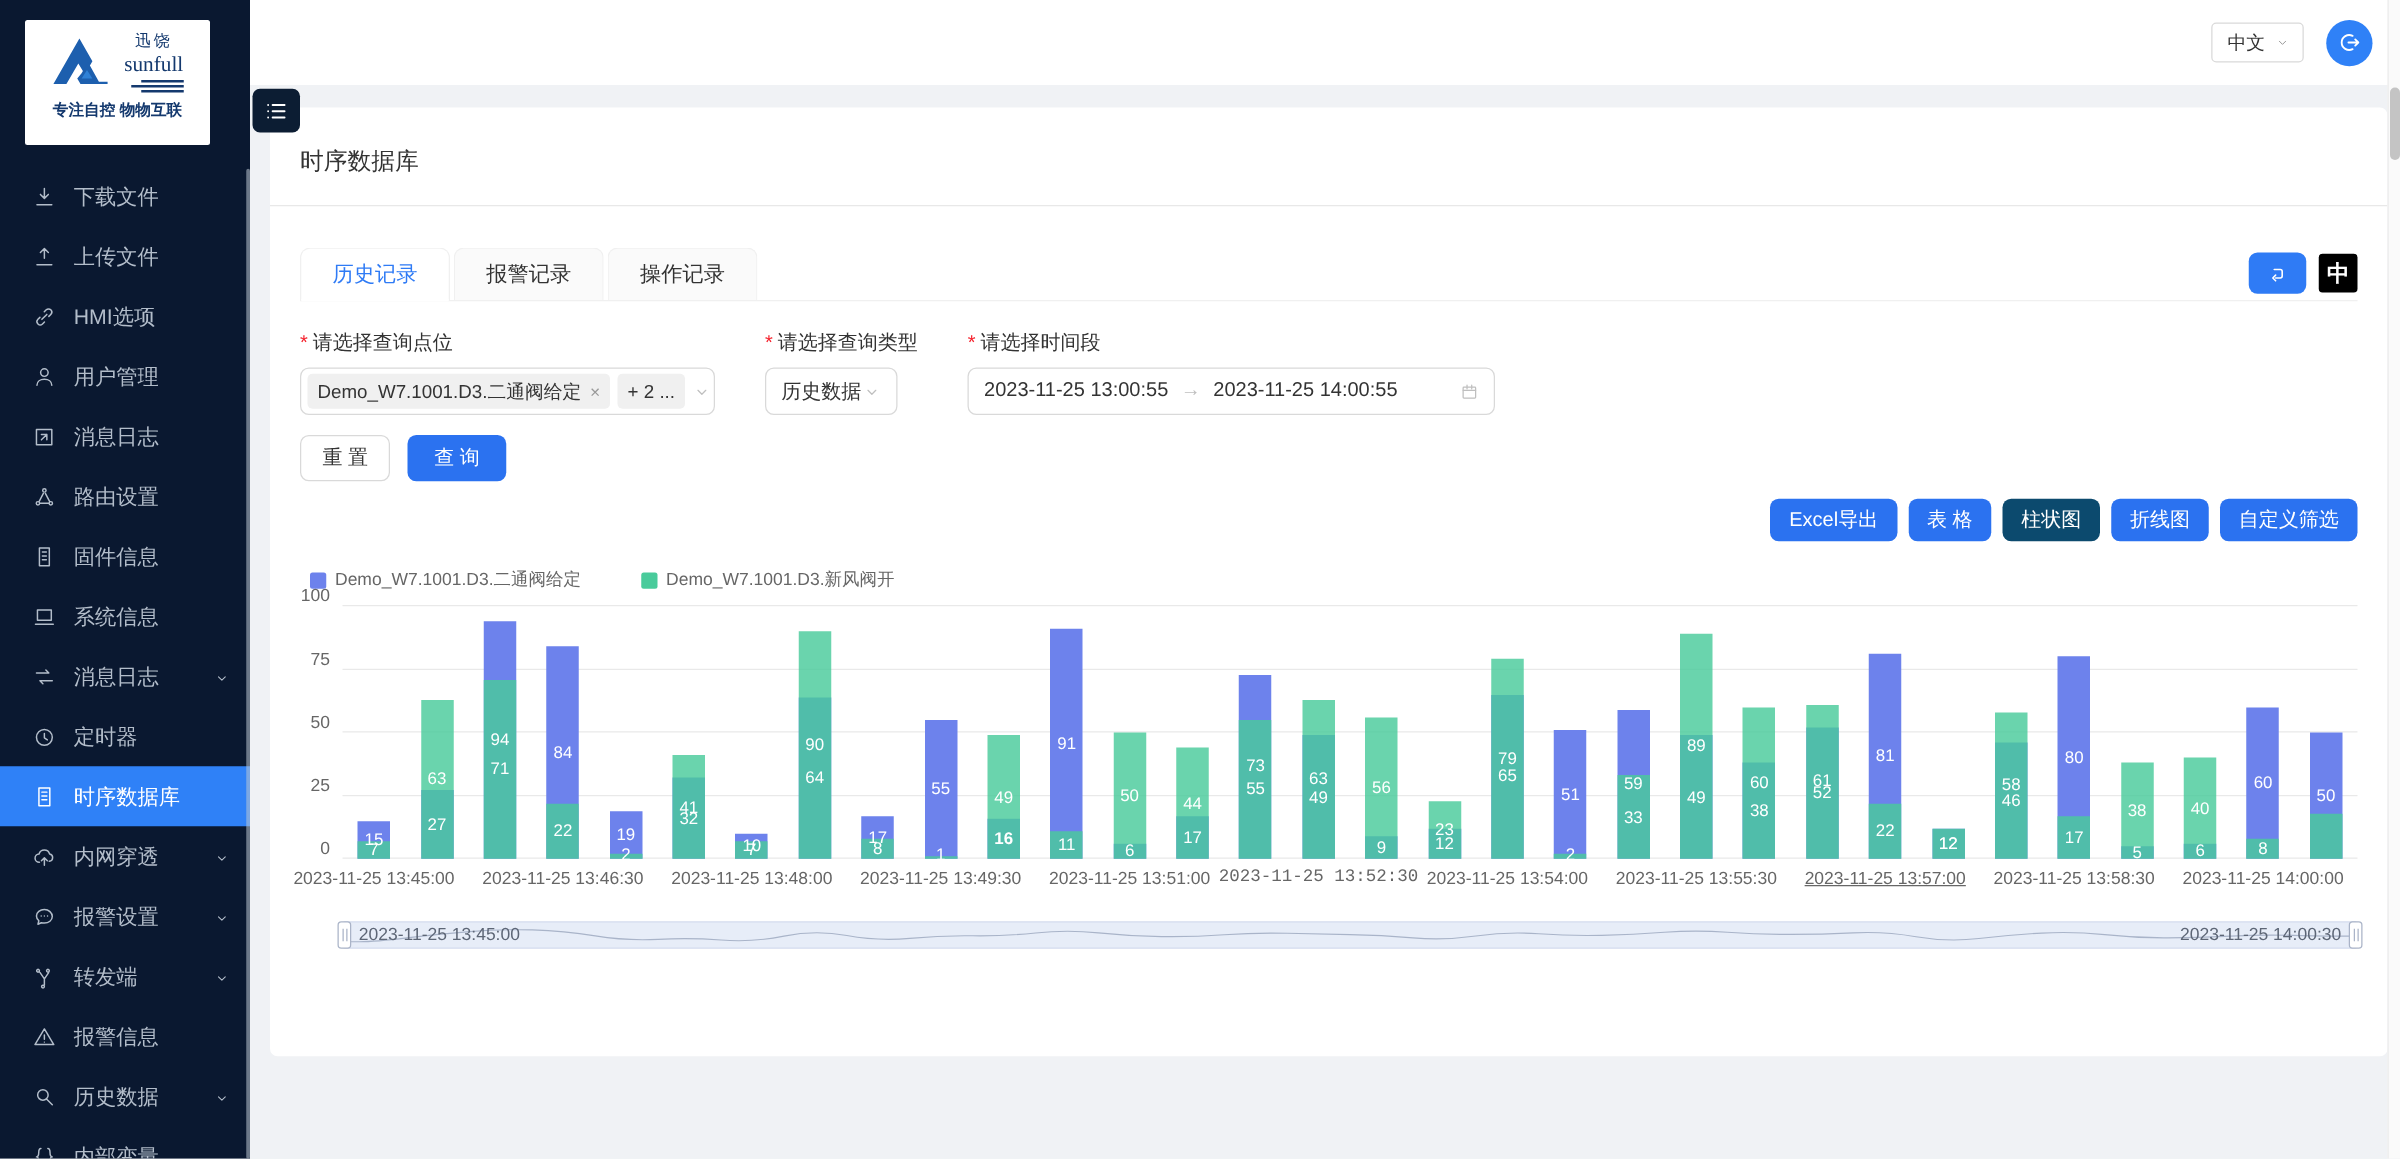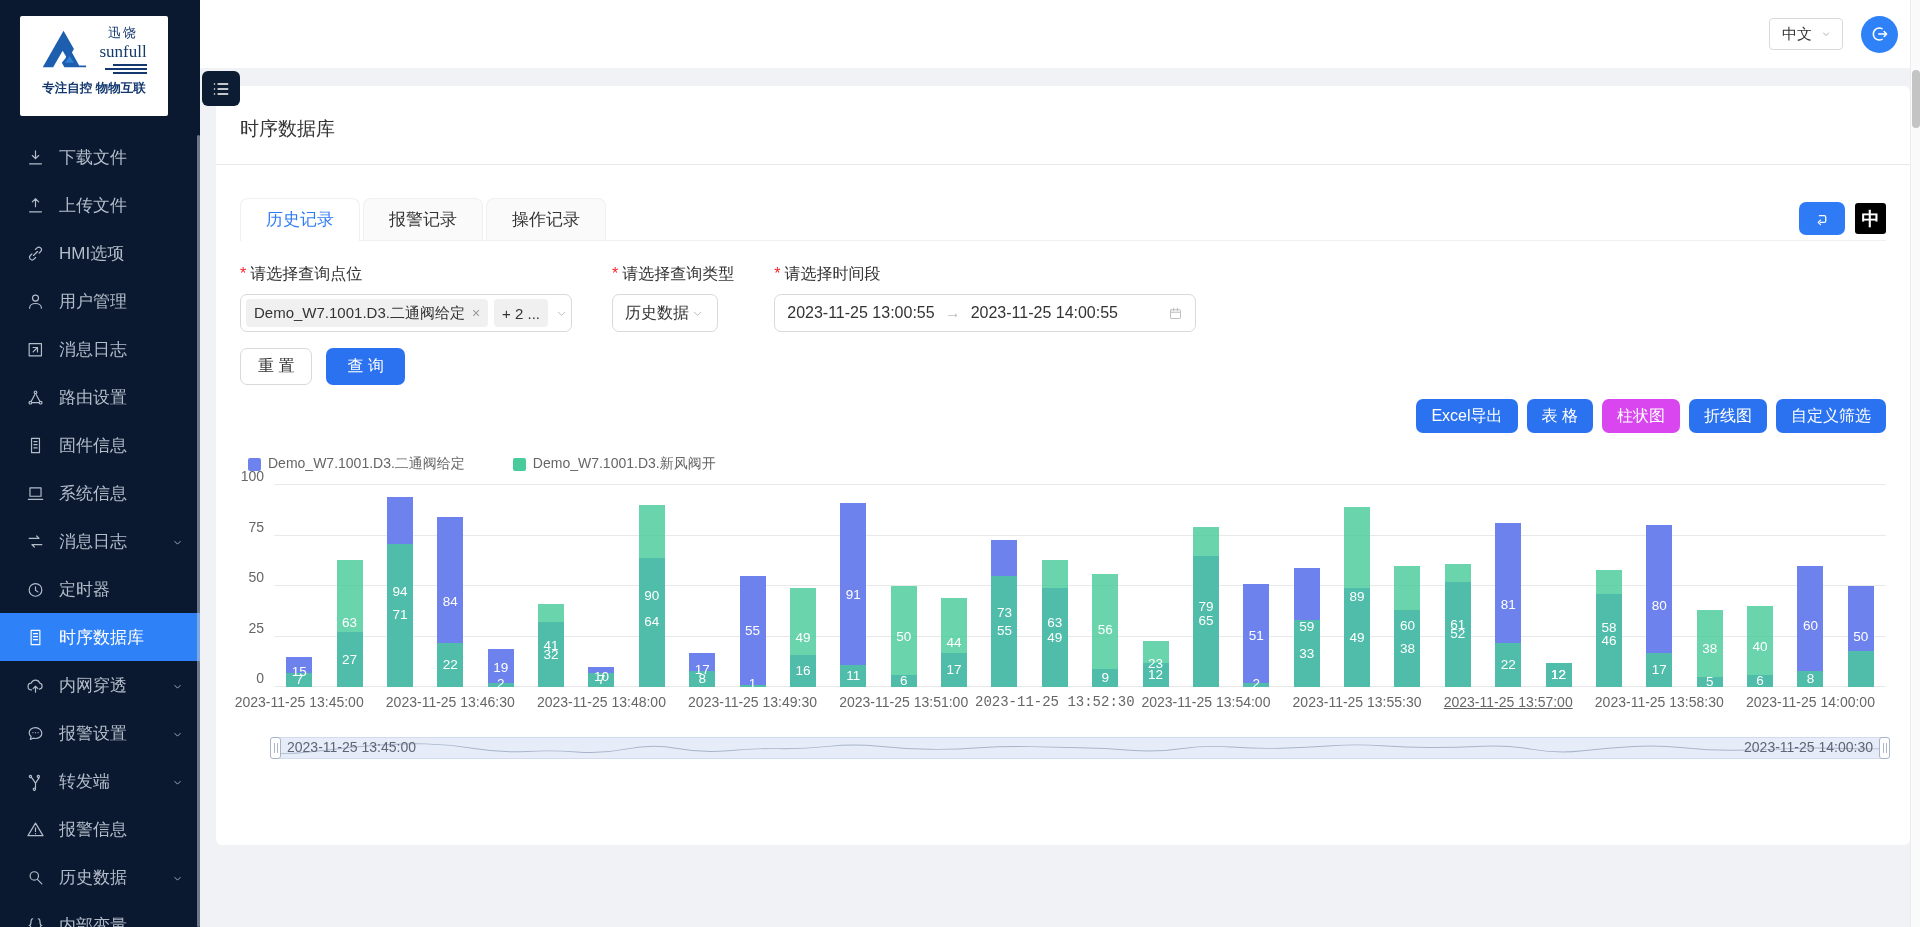--- a/index.html
+++ b/index.html
@@ -69,21 +69,21 @@
   .cal { margin-left:auto; display:flex; }
 
   
   .btn-row { margin-top:16px; display:flex; gap:14px; }
   .btn { height:37px; border-radius:7px; font-size:16px; cursor:pointer; }
   .btn-default { background:#fff; border:1px solid #d9d9d9; color:#333; padding:0 17px; }
   .btn-primary { background:#2b72f0; border:none; color:#fff; padding:0 21px; }
 
   .view-row { margin-top:14px; display:flex; justify-content:flex-end; gap:9px; }
   .vbtn { height:34px; padding:0 15px; border:none; border-radius:7px; background:#2b72f0; color:#fff; font-size:16px; cursor:pointer; }
-  .vbtn.active { background:#d946ef;font-family:Liberation Serif, serif; }
+  .vbtn.active { background:#0c4a6e;font-family:Liberation Serif, serif; }
 
   
   .legend { margin-top:22px; display:flex; gap:48px; padding-left:8px; }
   .legend-item { display:flex; align-items:center; gap:7px; font-size:14px; color:#666; cursor:pointer; }
   .legend-swatch { width:13px; height:13px; border-radius:2px; }
   .plot-wrap { margin-top:12px; display:flex; }
   .ylabels { width:34px; position:relative; height:202px; flex:0 0 34px; }
   .ylab { position:absolute; right:10px; font-size:14px; color:#666; transform:translateY(-50%); }
   .plot { position:relative; flex:1; height:202px; }
   .gridline { position:absolute; left:0; right:0; height:1px; background:#e9e9e9; }
@@ -473,21 +473,21 @@
                 </div>
                 <div class="bar-group">
                   <div class="bar" style="height: 111.1px; background: rgb(109, 130, 236);"></div>
                   <div class="bar green" style="height: 2.02px; background: rgb(73, 203, 155);"></div>
                   <div class="bar-label" style="bottom: 48.55px;">55</div>
                   <div class="bar-label" style="bottom: -4px;">1</div>
                 </div>
                 <div class="bar-group">
                   <div class="bar" style="height: 32.32px; background: rgb(109, 130, 236);"></div>
                   <div class="bar green" style="height: 98.98px; background: rgb(73, 203, 155);"></div>
-                  <div class="bar-label" style="bottom: 9.16px;">16</div>
+                  <div class="bar-label" style="bottom: 9.16px; font-weight: bold;">16</div>
                   <div class="bar-label" style="bottom: 42.49px;">49</div>
                 </div>
                 <div class="bar-group">
                   <div class="bar" style="height: 183.82px; background: rgb(109, 130, 236);"></div>
                   <div class="bar green" style="height: 22.22px; background: rgb(73, 203, 155);"></div>
                   <div class="bar-label" style="bottom: 84.91px;">91</div>
                   <div class="bar-label" style="bottom: 4.11px;">11</div>
                 </div>
                 <div class="bar-group">
                   <div class="bar" style="height: 12.12px; background: rgb(109, 130, 236);"></div>

